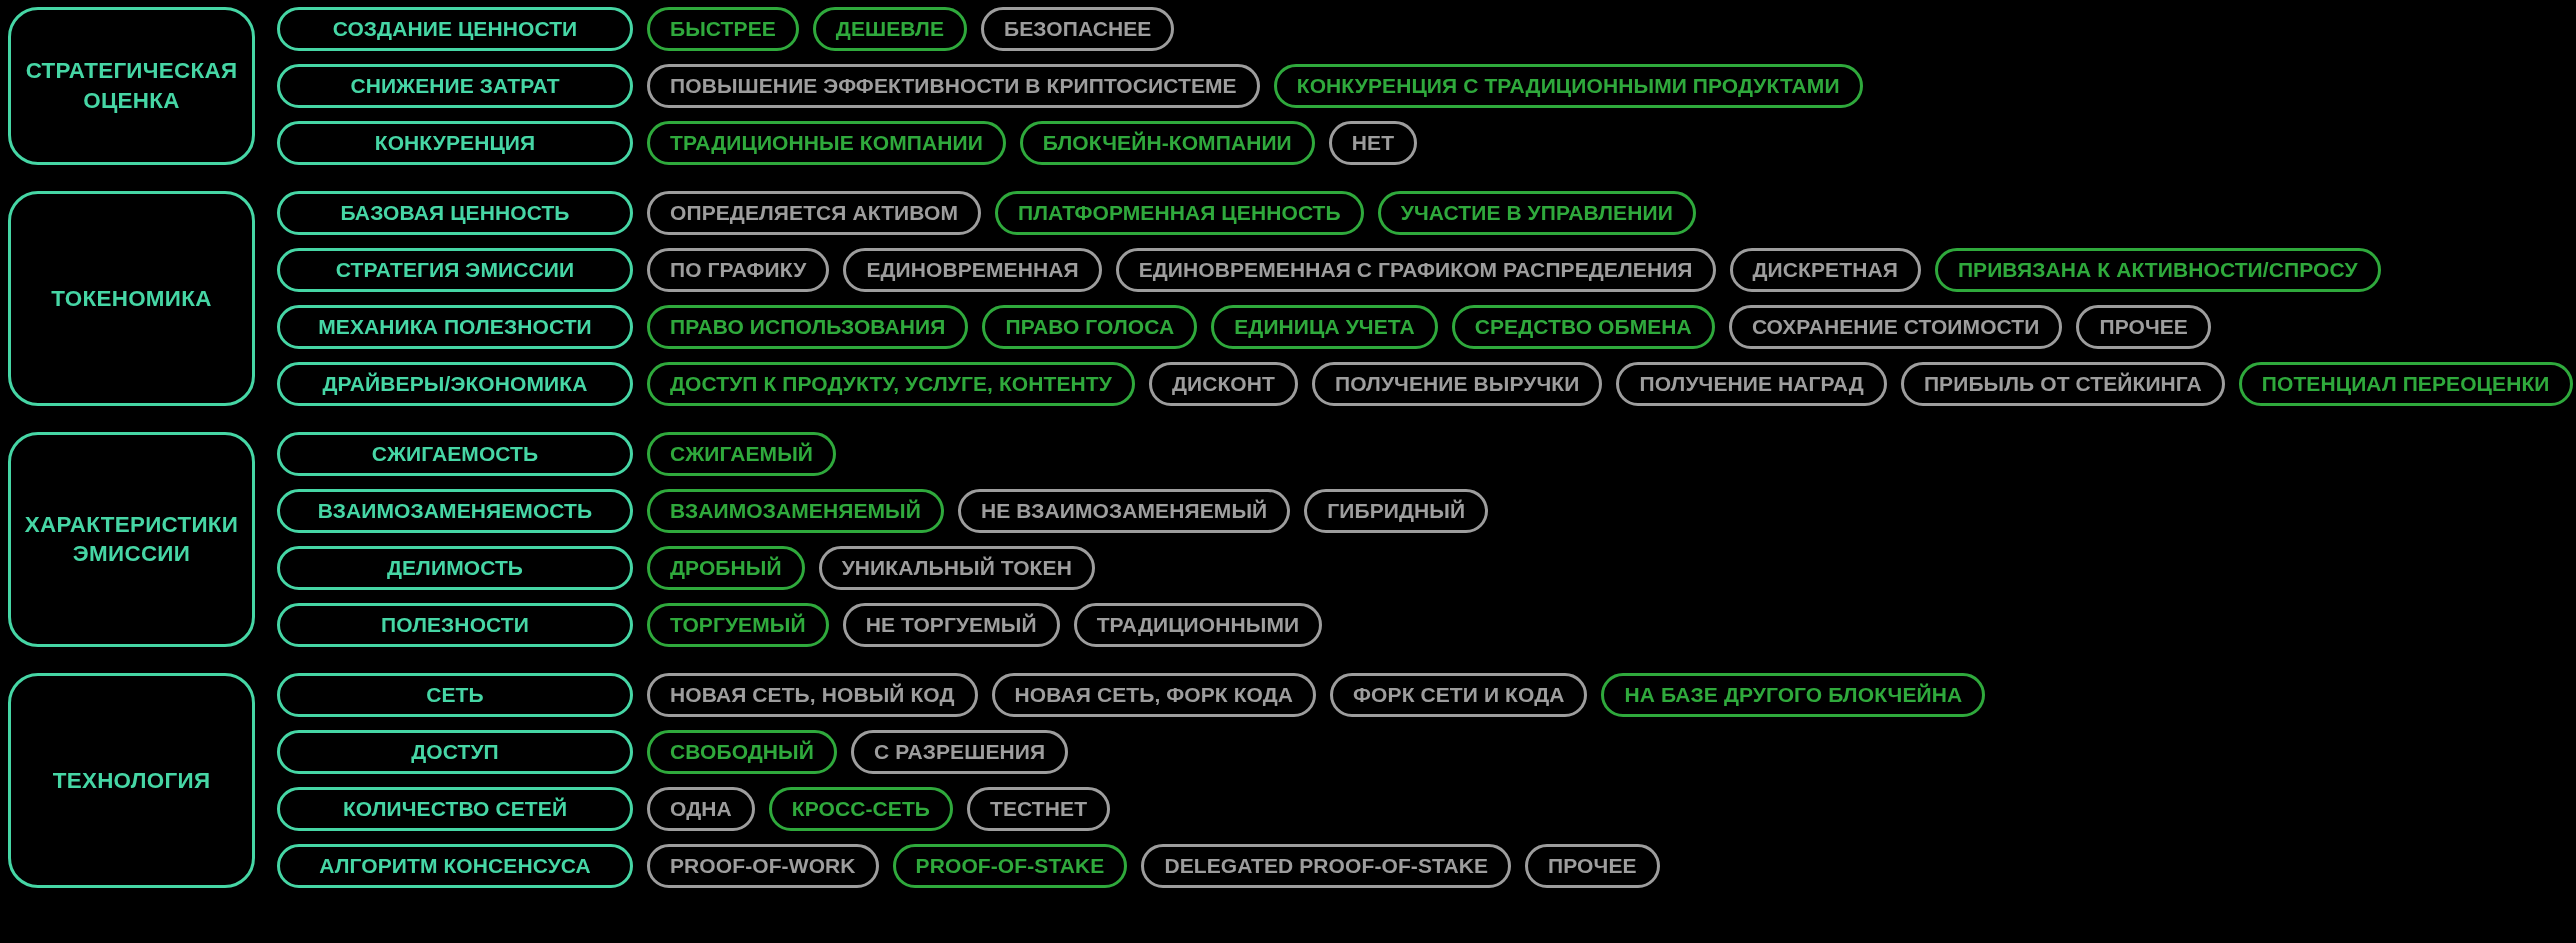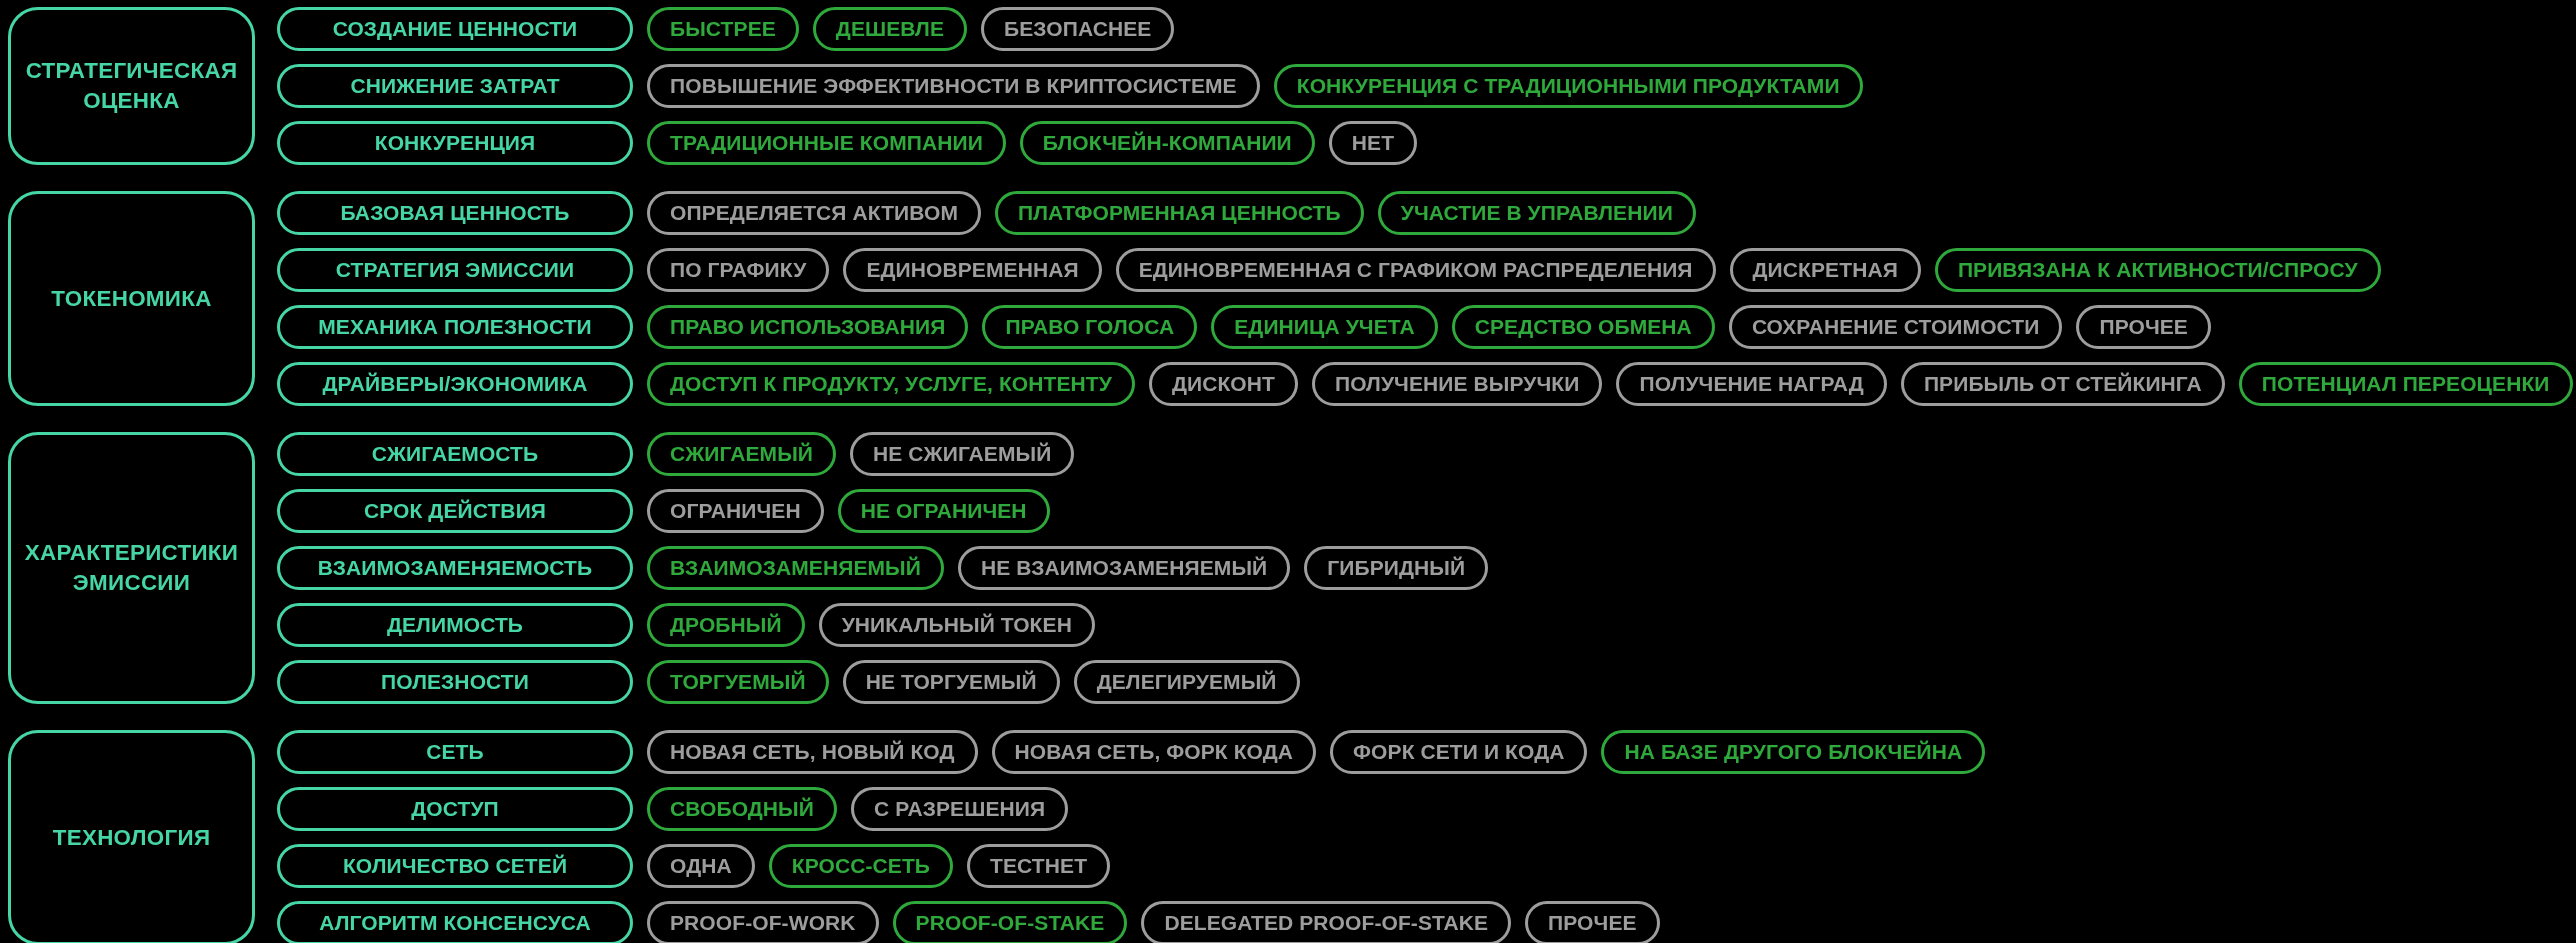--- a/index.html
+++ b/index.html
@@ -146,43 +146,37 @@
           <div class="pill option selected">ПОТЕНЦИАЛ ПЕРЕОЦЕНКИ</div>
         </div>
       </div>
     </div>
     <div class="section">
       <div class="side-label">ХАРАКТЕРИСТИКИ ЭМИССИИ</div>
       <div class="rows">
         <div class="row">
           <div class="pill category">СЖИГАЕМОСТЬ</div>
           <div class="pill option selected">СЖИГАЕМЫЙ</div>
-          <div class="pill option unselected">НЕ СЖИГАЕМЫЙ</div>
-        </div>
-        <div class="row">
-          <div class="pill category">СРОК ДЕЙСТВИЯ</div>
-          <div class="pill option unselected">ОГРАНИЧЕН</div>
-          <div class="pill option selected">НЕ ОГРАНИЧЕН</div>
         </div>
         <div class="row">
           <div class="pill category">ВЗАИМОЗАМЕНЯЕМОСТЬ</div>
           <div class="pill option selected">ВЗАИМОЗАМЕНЯЕМЫЙ</div>
           <div class="pill option unselected">НЕ ВЗАИМОЗАМЕНЯЕМЫЙ</div>
           <div class="pill option unselected">ГИБРИДНЫЙ</div>
         </div>
         <div class="row">
           <div class="pill category">ДЕЛИМОСТЬ</div>
           <div class="pill option selected">ДРОБНЫЙ</div>
           <div class="pill option unselected">УНИКАЛЬНЫЙ ТОКЕН</div>
         </div>
         <div class="row">
           <div class="pill category">ПОЛЕЗНОСТИ</div>
           <div class="pill option selected">ТОРГУЕМЫЙ</div>
           <div class="pill option unselected">НЕ ТОРГУЕМЫЙ</div>
-          <div class="pill option unselected">ДЕЛЕГИРУЕМЫЙ</div>
+          <div class="pill option unselected">ТРАДИЦИОННЫМИ</div>
         </div>
       </div>
     </div>
     <div class="section">
       <div class="side-label">ТЕХНОЛОГИЯ</div>
       <div class="rows">
         <div class="row">
           <div class="pill category">СЕТЬ</div>
           <div class="pill option unselected">НОВАЯ СЕТЬ, НОВЫЙ КОД</div>
           <div class="pill option unselected">НОВАЯ СЕТЬ, ФОРК КОДА</div>

